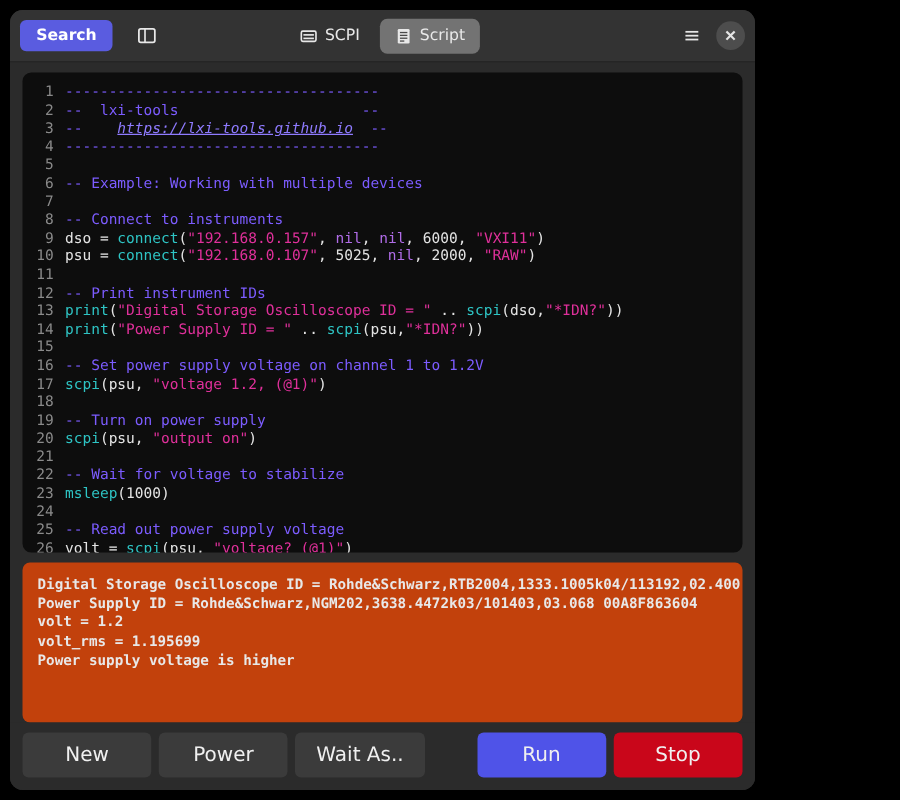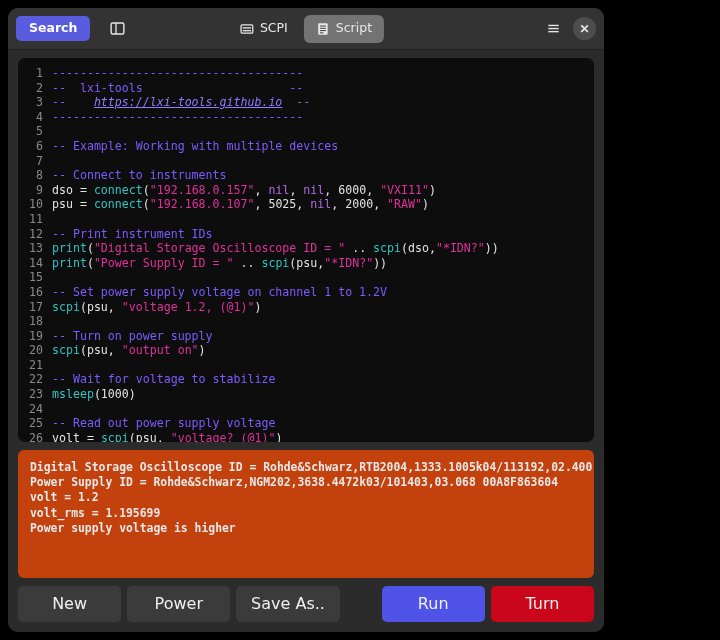--- a/index.html
+++ b/index.html
@@ -283,18 +283,18 @@
 Power Supply ID = Rohde&amp;Schwarz,NGM202,3638.4472k03/101403,03.068 00A8F863604
 volt = 1.2
 volt_rms = 1.195699
 Power supply voltage is higher</div>
 
   </div>
 
   <div id="button-row">
     <button class="action-btn">New</button>
     <button class="action-btn">Power</button>
-    <button class="action-btn">Save As..</button>
+    <button class="action-btn">Wait As..</button>
     <button class="action-btn primary">Run</button>
-    <button class="action-btn danger">Turn</button>
+    <button class="action-btn danger">Stop</button>
   </div>
 
 </div>
 
 </body></html>

